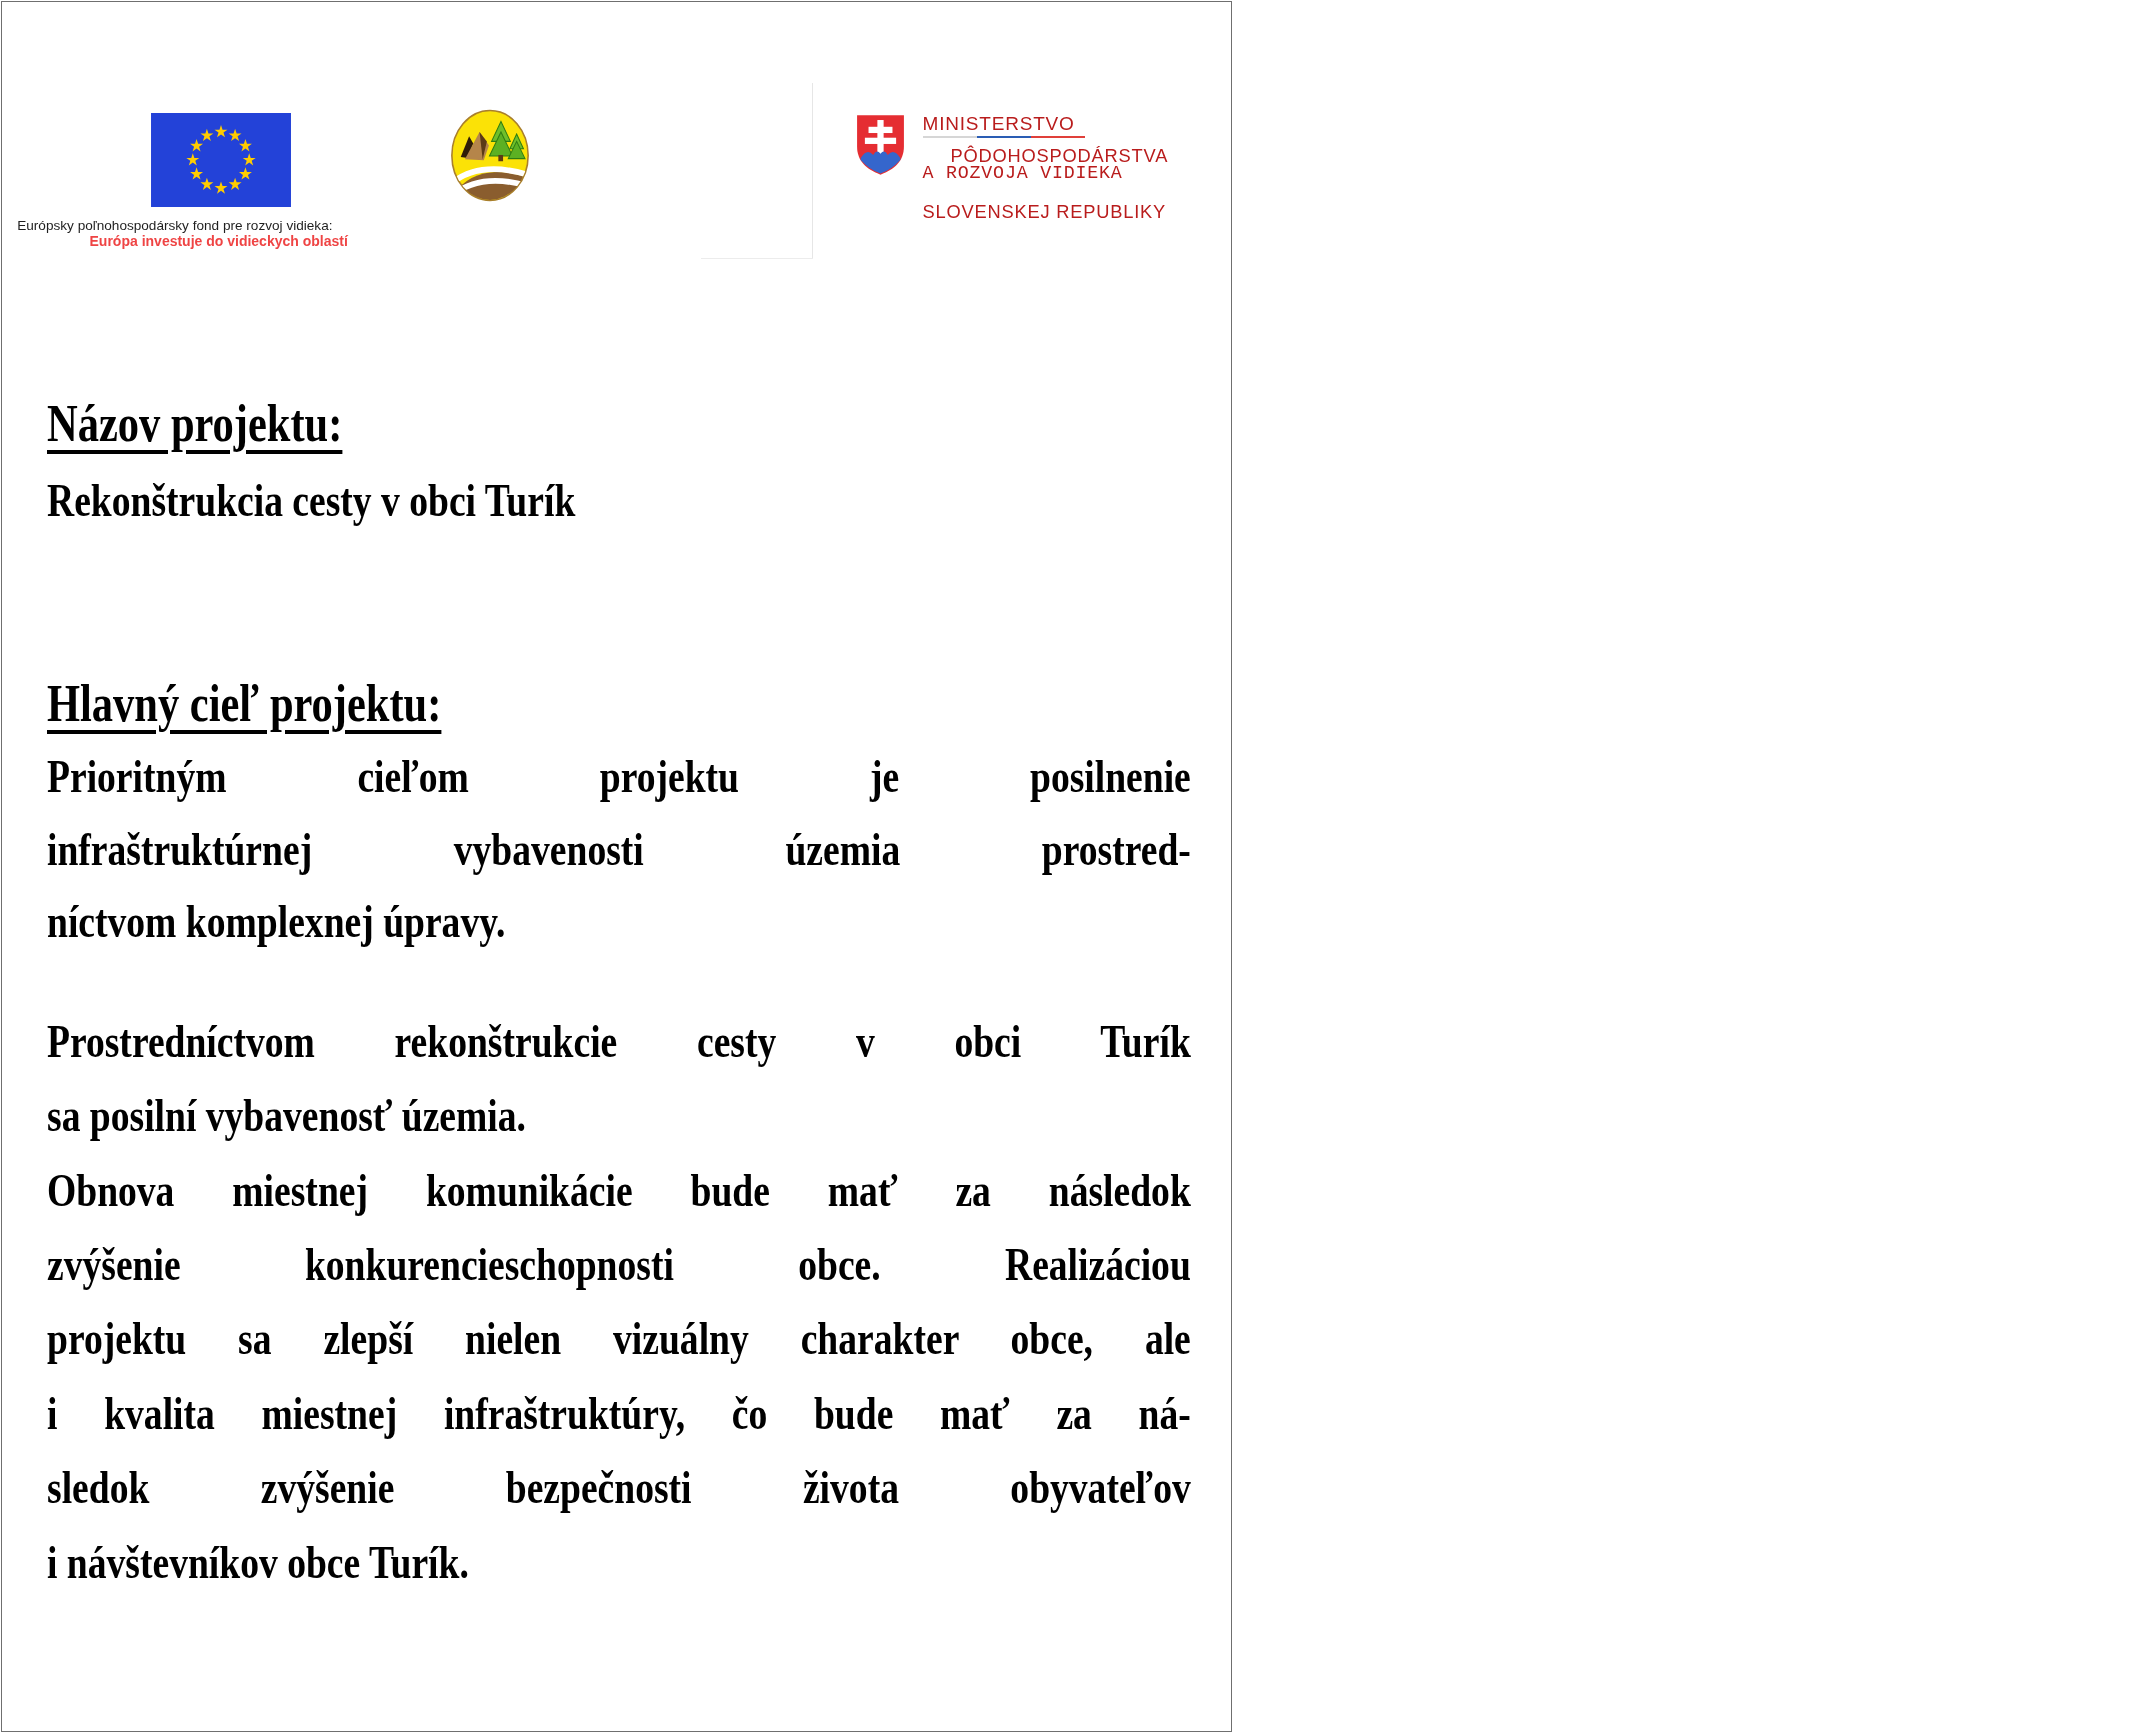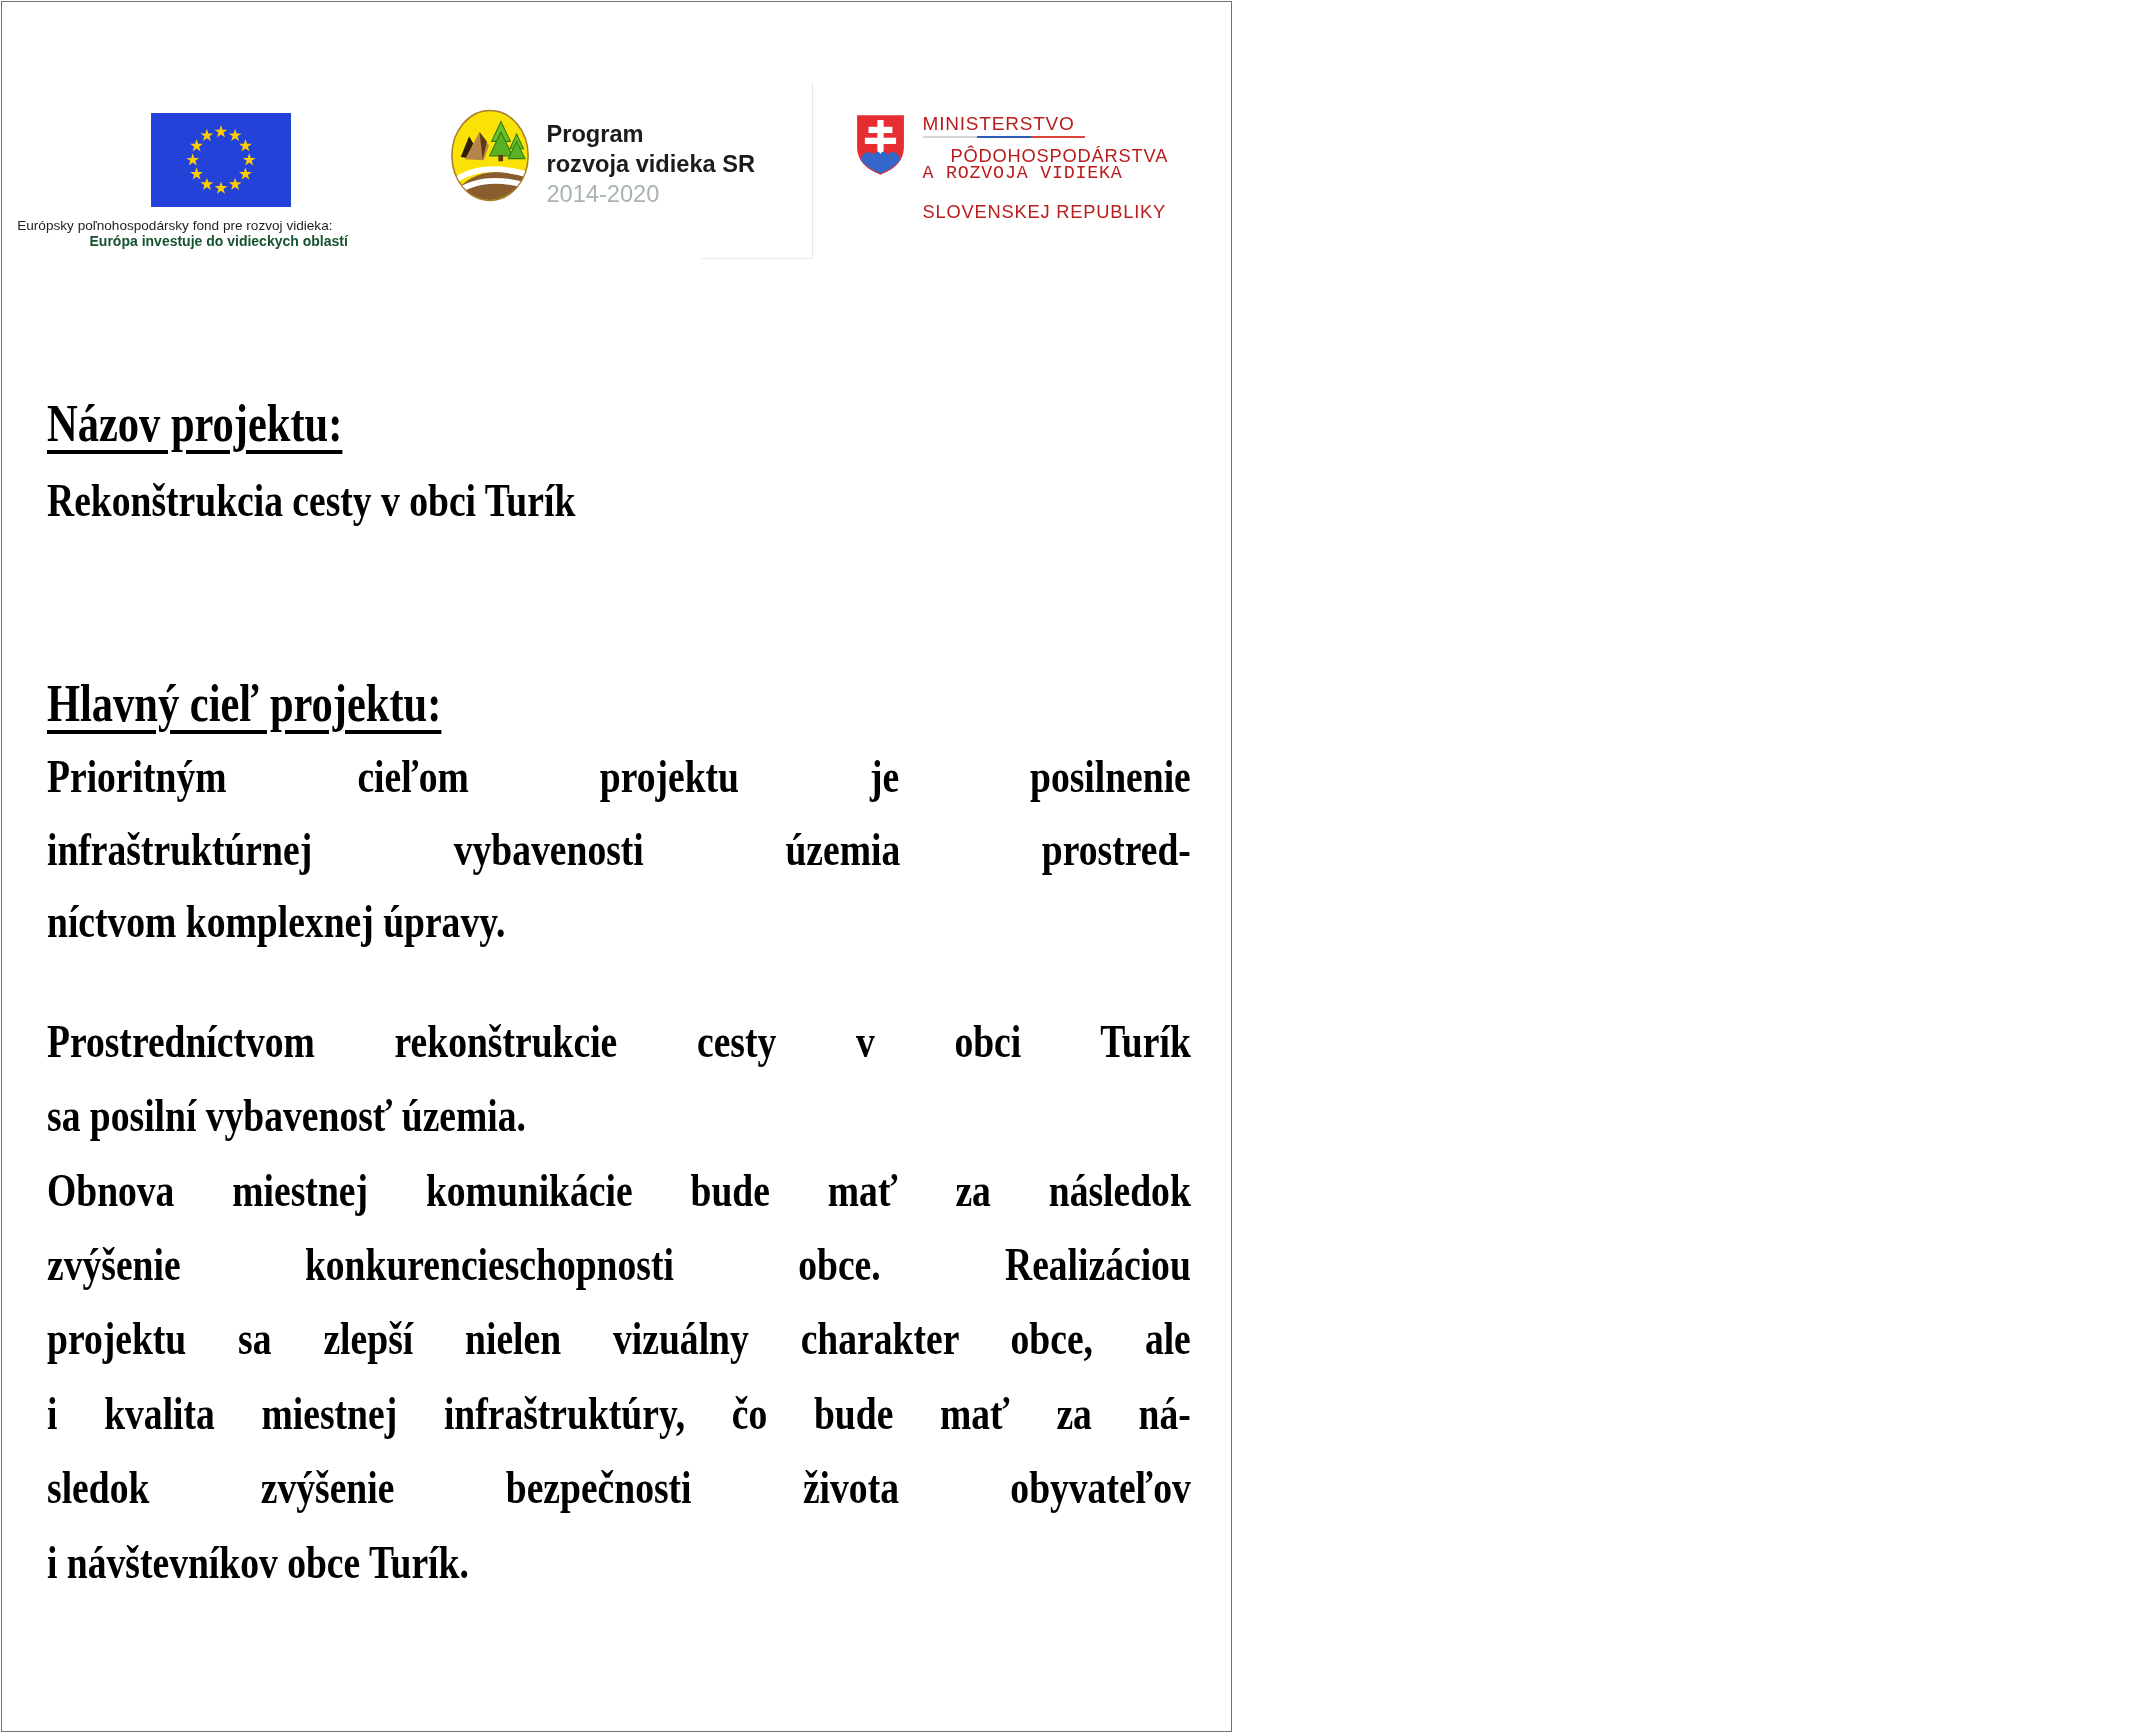--- a/index.html
+++ b/index.html
@@ -15,21 +15,21 @@
     width:1231px; height:1731px;
     box-sizing:border-box;
     border:1.6px solid #6f6f6f;
     background:#ffffff;
   }
   
   .eu-flag   { position:absolute; left:149px; top:111px; width:140px; height:94px; }
   .eu-cap1   { position:absolute; left:15.7px;  top:216px; width:403px; text-align:left;
                font-size:13.6px; color:#1f1f1f; }
   .eu-cap2   { position:absolute; left:15.7px;  top:231px; width:403px; text-align:center;
-               font-size:14px; font-weight:700; color:#14532d; }
+               font-size:14px; font-weight:700; color:#ef4444; }
 
   .prv-emblem { position:absolute; left:448px; top:107px; width:80px; height:93px; }
   .prv-text   { position:absolute; left:545px; top:117px; }
   .prv-title, .prv-sub { font-size:23.6px; font-weight:700; color:#1c1c1a; line-height:30px; white-space:nowrap; }
   .prv-years  { font-size:23.6px; font-weight:400; color:#a9b3b3; line-height:30px; white-space:nowrap; }
   .prv-edge-v { position:absolute; left:810px; top:81px; width:1px; height:176px; background:#e6e6e6; }
   .prv-edge-h { position:absolute; left:699px; top:256px; width:112px; height:1px; background:#ececec; }
 
   .min-shield { position:absolute; left:853px; top:111px; width:51px; height:64px; }
   .min-line   { position:absolute; left:921px; white-space:nowrap;
@@ -106,25 +106,20 @@
       <polygon points="97,44 75,90 119,90" fill="#5cb023" stroke="#2e7d12" stroke-width="2"></polygon>
       <rect x="92" y="88" width="9" height="12" fill="#5c3a16"></rect>
       <polygon points="127,48 114,76 140,76" fill="#6fbf2b" stroke="#2e7d12" stroke-width="2"></polygon>
       <polygon points="127,62 111,95 143,95" fill="#5cb023" stroke="#2e7d12" stroke-width="2"></polygon>
 
       <path d="M-10,190 Q40,84 170,140 L170,200 L-10,200 Z" fill="#8a5d2e"></path>
       <path d="M-8,152 Q50,92 162,130" stroke="#ffffff" stroke-width="11" fill="none"></path>
       <path d="M-8,176 Q52,114 164,152" stroke="#ffffff" stroke-width="11" fill="none"></path>
     </g>
   </svg>
-  <div class="prv-text">
-    <div class="prv-title">Program</div>
-    <div class="prv-sub">rozvoja vidieka SR</div>
-    <div class="prv-years">2014-2020</div>
-  </div>
   <div class="prv-edge-v"></div>
   <div class="prv-edge-h"></div>
 
   <svg class="min-shield" viewBox="0 0 98 122" aria-hidden="true">
     <path d="M4,4 H94 V64 C94,92 76,108 49,118 C22,108 4,92 4,64 Z" fill="#e52d32"></path>
     <rect x="43" y="13" width="12" height="66" fill="#ffffff"></rect>
     <rect x="26" y="26" width="46" height="12" fill="#ffffff"></rect>
     <rect x="19" y="47" width="60" height="12" fill="#ffffff"></rect>
     <path d="M11,86 Q23,66 35,80 Q42,68 49,78 Q56,68 63,80 Q75,66 87,86 L87,90 Q70,109 49,116 Q28,109 11,90 Z" fill="#3566cc"></path>
   </svg>

